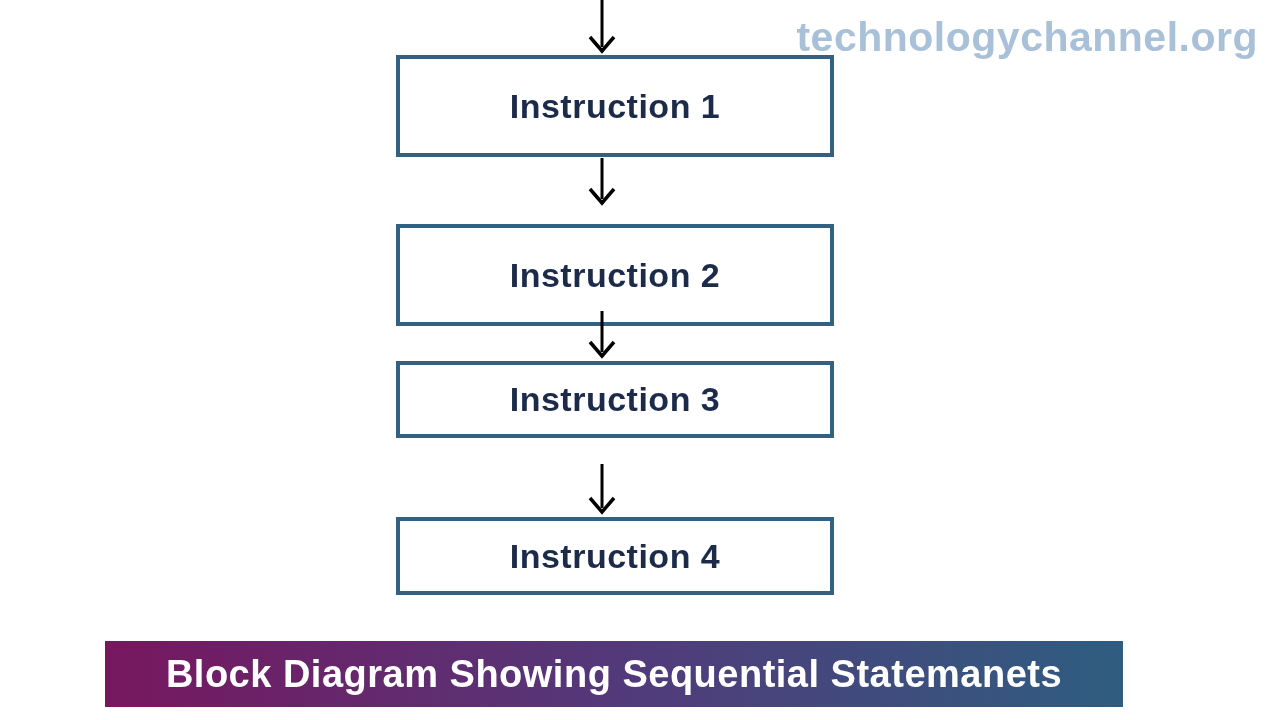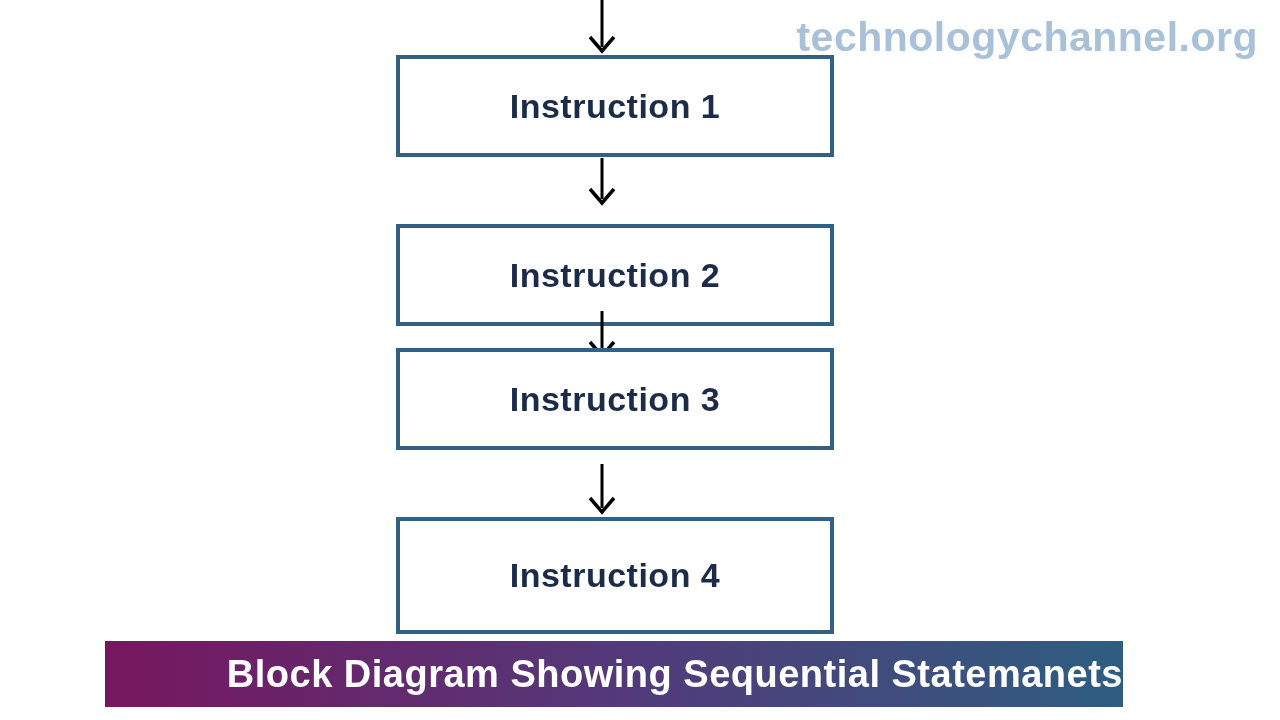--- a/index.html
+++ b/index.html
@@ -38,22 +38,22 @@
     width:438px;
     height:102px;
     background:#ffffff;
     border:4px solid var(--box-border);
     display:flex;
     align-items:center;
     justify-content:center;
   }
   .box-1{top:55px;}
   .box-2{top:224px;}
-  .box-3{top:348px;height:102px;}
-  .box-4{top:517px;height:117px;}
+  .box-3{top:361px;height:77px;}
+  .box-4{top:517px;height:78px;}
   .instruction-label{
     font-size:34px;
     font-weight:700;
     color:var(--box-text);
     letter-spacing:0.5px;
   }
   .arrow{
     position:absolute;
     left:584px;
     color:var(--arrow);
@@ -67,21 +67,21 @@
     left:105px;
     top:641px;
     width:1018px;
     height:66px;
     background:linear-gradient(90deg,
       var(--caption-grad-left) 0%,
       var(--caption-grad-mid) 50%,
       var(--caption-grad-right) 100%);
     display:flex;
     align-items:center;
-    justify-content:flex-end;
+    justify-content:center;
   }
   .caption-text{
     font-size:38px;
     font-weight:700;
     color:var(--caption-text);
     letter-spacing:0.5px;
     white-space:nowrap;
   }
 </style>
 </head>

